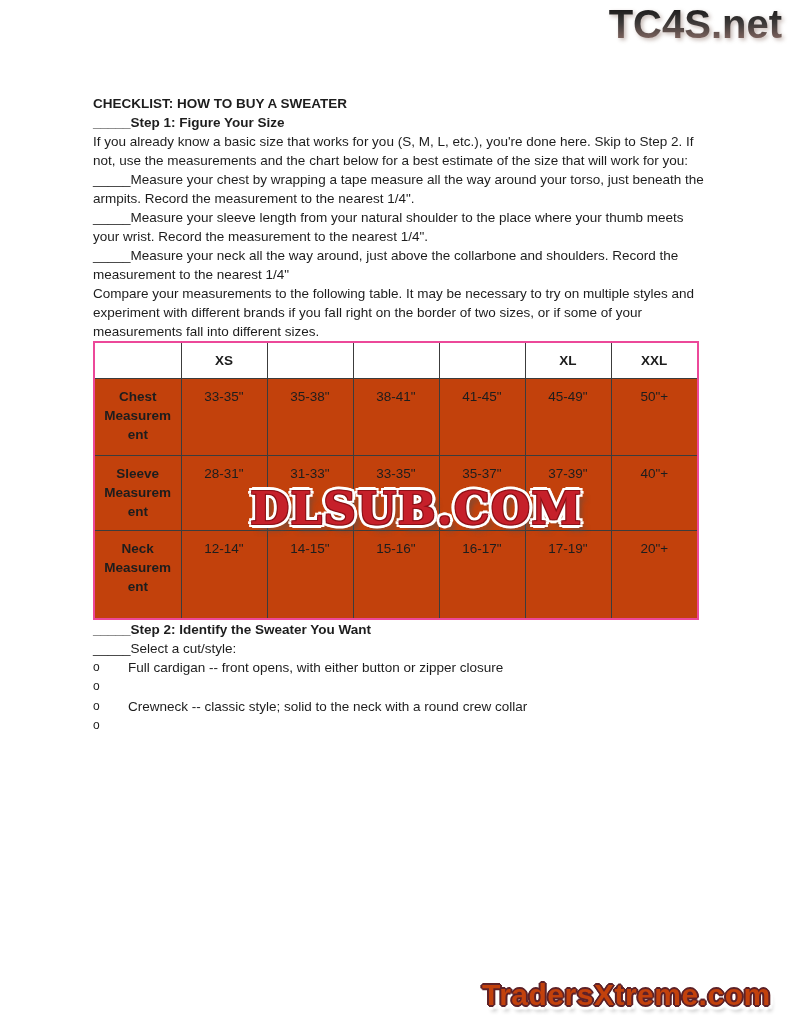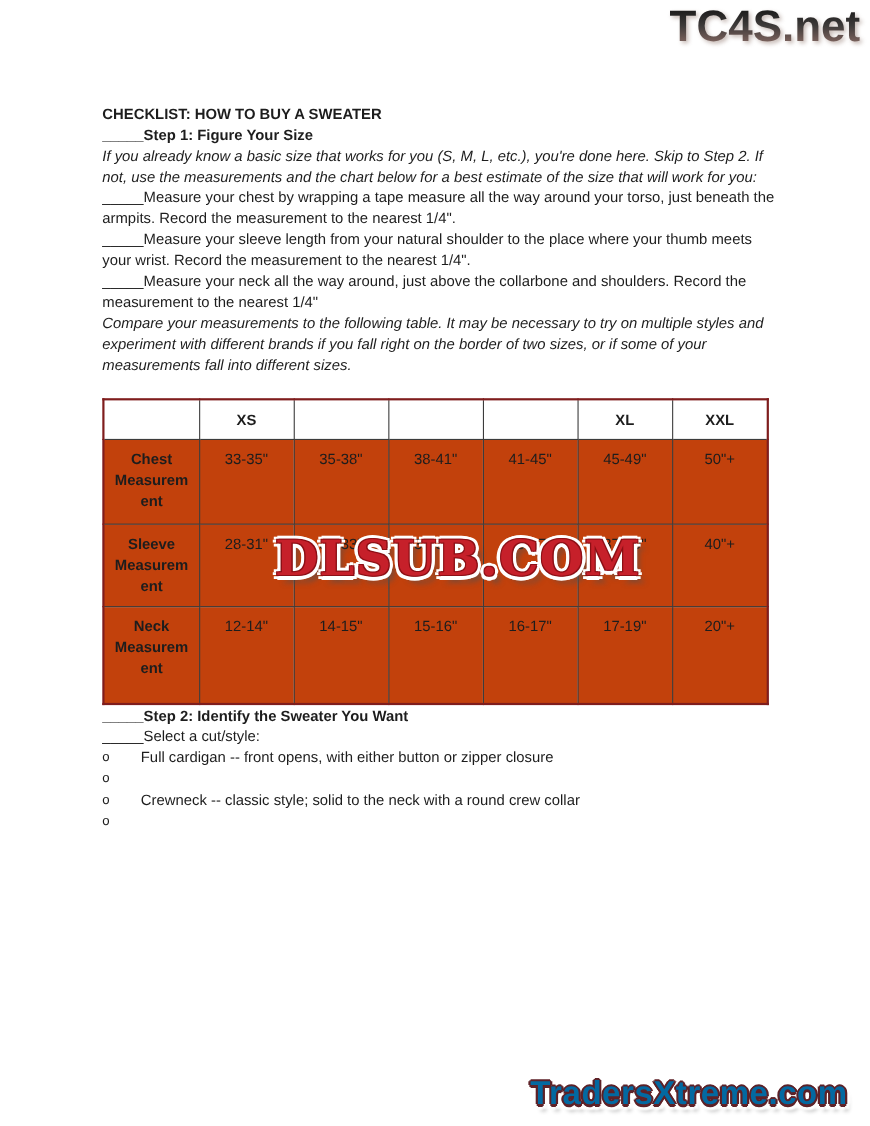--- a/index.html
+++ b/index.html
@@ -17,36 +17,35 @@
     filter:drop-shadow(2px 2px 2px rgba(125,95,85,0.45));
   }
 
   
   .content {
     position:absolute; left:93px; top:94px; width:620px;
     font-size:13.5px; line-height:19px;
   }
   .content p { margin:0; }
   .b { font-weight:bold; }
-  .i { font-style:italic; }
+  .i { }
   .m-title      { margin-bottom:21px; }
   .m-step1      { margin-bottom:18px; }
   .m-intro      { margin-bottom:23px; }
   .m-measure1   { margin-bottom:18px; }
   .m-measure2   { margin-bottom:20px; }
   .m-measure3   { margin-bottom:20px; }
   .m-compare    { margin-bottom:25px; }
   .m-step2      { margin:20px 0 20px 0; }
   .m-select     { margin-bottom:5px; }
 
   
   table.size-chart {
     border-collapse:collapse; width:604px; table-layout:fixed;
-    border:2px solid #7f1d1d;
-    margin-top:21px;
+    border:2px solid #ec4899;
   }
   table.size-chart th, table.size-chart td {
     border:1px solid #3c3c3c; text-align:center; font-size:13.5px;
     line-height:19px; overflow-wrap:anywhere;
   }
   table.size-chart th { background:#ffffff; height:33px; font-weight:bold; }
   table.size-chart td {
     background:#c2410c; vertical-align:top; padding:8px 4px 0 4px;
   }
   table.size-chart td.row-label { font-weight:bold; padding:8px 9px 0 9px; }
@@ -64,21 +63,21 @@
       -1px -1px 0 #8d1016, 1px -1px 0 #8d1016, -1px 1px 0 #8d1016, 1px 1px 0 #8d1016,
       -3px -3px 0 #ffffff, 3px -3px 0 #ffffff, -3px 3px 0 #ffffff, 3px 3px 0 #ffffff,
       0 -4px 0 #ffffff, 0 4px 0 #ffffff, -4px 0 0 #ffffff, 4px 0 0 #ffffff,
       6px 7px 5px rgba(80,80,80,0.55);
   }
 
   
   .traders {
     position:absolute; left:482px; top:978px;
     font-size:30px; font-weight:bold; line-height:34px; letter-spacing:0.5px;
-    color:#0369a1;
+    color:#c2410c;
     text-shadow:
       -1px -1px 0 #5e2228, 1px -1px 0 #5e2228, -1px 1px 0 #5e2228, 1px 1px 0 #5e2228,
       -2px 0 0 #5e2228, 2px 0 0 #5e2228, 0 -2px 0 #5e2228, 0 2px 0 #5e2228,
       -4px -4px 2px #ffffff, 4px -4px 2px #ffffff, -4px 4px 2px #ffffff, 4px 4px 2px #ffffff,
       0 -5px 2px #ffffff, 0 5px 2px #ffffff, -5px 0 2px #ffffff, 5px 0 2px #ffffff,
       3px 6px 4px rgba(0,0,0,0.30);
   }
 
   
   ul.style-list { list-style:none; margin:0; padding:0; }

